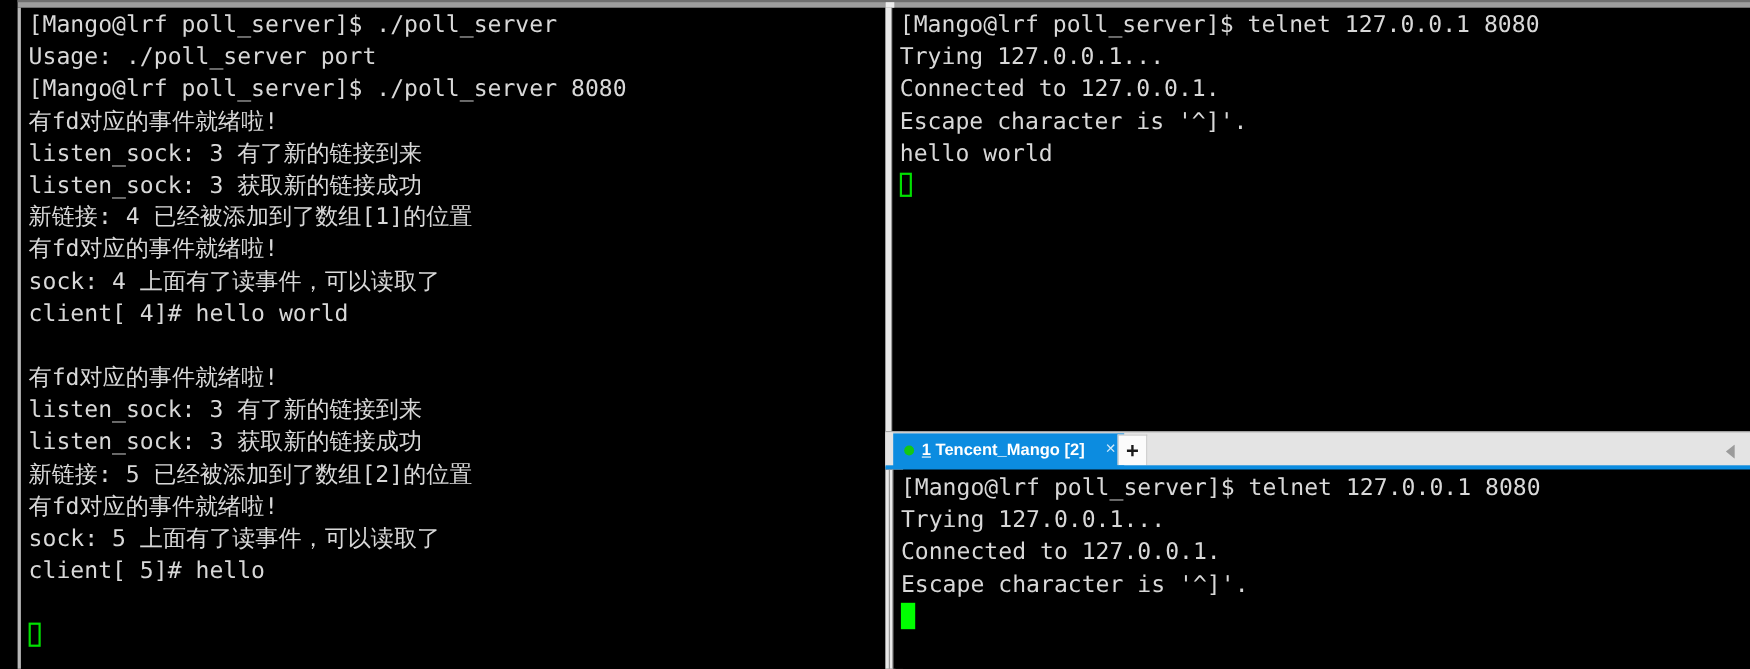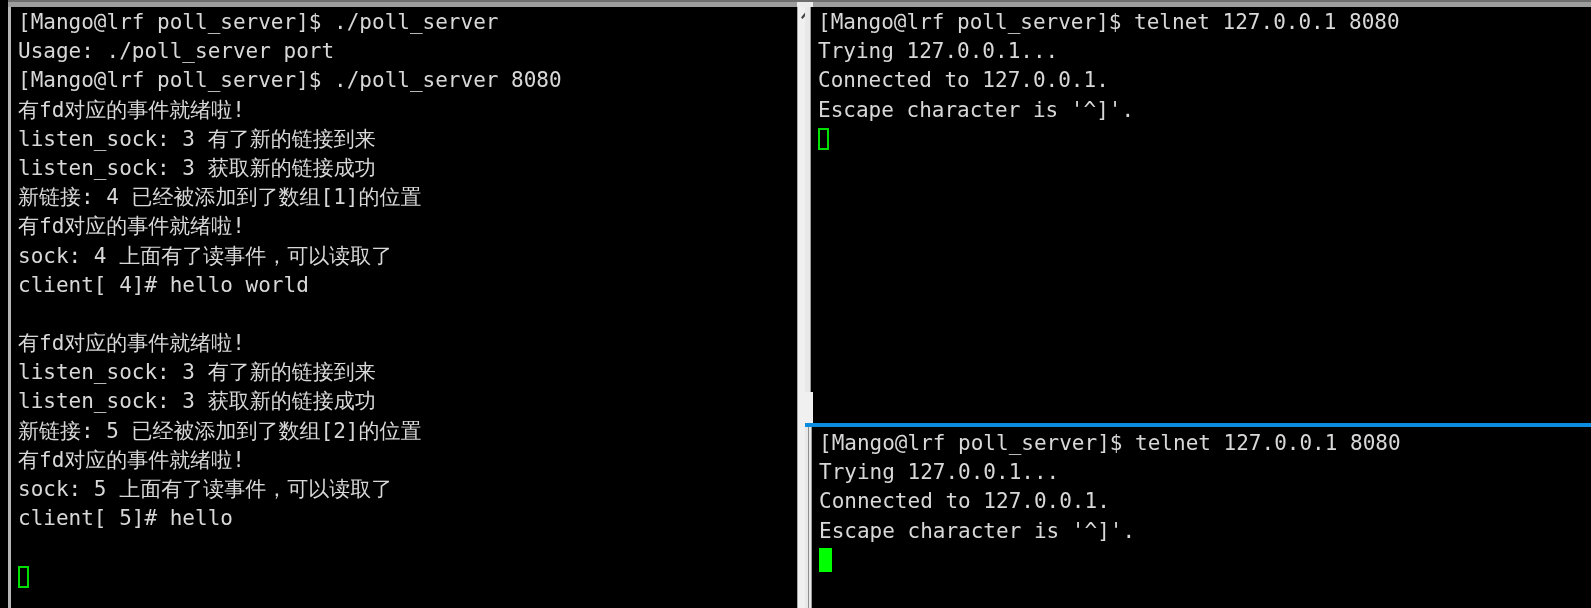--- a/index.html
+++ b/index.html
@@ -52,21 +52,21 @@
     display: inline-block;
     width: 13px;
     height: 24px;
     background: #00ff00;
     vertical-align: -5px;
   }
 
   
   #left-pane {
     position: absolute;
-    left: 8px;
+    left: 16px;
     top: 0;
     width: 805px;
     height: 608px;
     background: #000000;
   }
   #left-chrome-top {
     position: absolute;
     left: 0; top: 0;
     width: 805px; height: 7px;
     background: #9d9d9d;
@@ -294,23 +294,40 @@
       </div>
     </div>
   </div>
 
   <div id="right-top-pane">
     <div id="rt-chrome-top">
       <div class="chrome-seg"></div>
     </div>
     <div id="rt-chrome-left"></div>
 
-    <div id="right-top-term" class="term"><span class="line">[Mango@lrf poll_server]$ telnet 127.0.0.1 8080</span><span class="line">Trying 127.0.0.1...</span><span class="line">Connected to 127.0.0.1.</span><span class="line">Escape character is '^]'.</span><span class="line"><span class="cursor-hollow"></span></span></div>
+    <div id="right-top-term" class="term"><span class="line">[Mango@lrf poll_server]$ telnet 127.0.0.1 8080</span><span class="line">Trying 127.0.0.1...</span><span class="line">Connected to 127.0.0.1.</span><span class="line">Escape character is '^]'.</span><span class="line">hello world</span><span class="line"><span class="cursor-hollow"></span></span></div>
   </div>
 
+  <div id="tabbar">
+    <div class="tab-left-gutter"></div>
+
+    <div class="tab">
+      <span class="status-dot"></span>
+      <span class="tab-label"><span class="accel">1</span><span> Tencent_Mango [2]</span></span>
+      <span class="tab-close">×</span>
+    </div>
+
+    <div id="tab-new">+</div>
+
+    <div id="tabbar-scroll-arrow">
+      <svg width="9" height="13" viewBox="0 0 9 13" aria-hidden="true">
+        <path d="M8 0 L8 13 L0 6.5 Z" fill="#9b9b9b"></path>
+      </svg>
+    </div>
+  </div>
   <div id="tabbar-accent"></div>
 
   <div id="right-bottom-pane">
     <div id="rb-chrome-left">
       <div class="seam"></div>
     </div>
     <div id="right-bottom-term" class="term"><span class="line">[Mango@lrf poll_server]$ telnet 127.0.0.1 8080</span><span class="line">Trying 127.0.0.1...</span><span class="line">Connected to 127.0.0.1.</span><span class="line">Escape character is '^]'.</span><span class="line"><span class="cursor-solid"></span></span></div>
   </div>
 
 </div>

